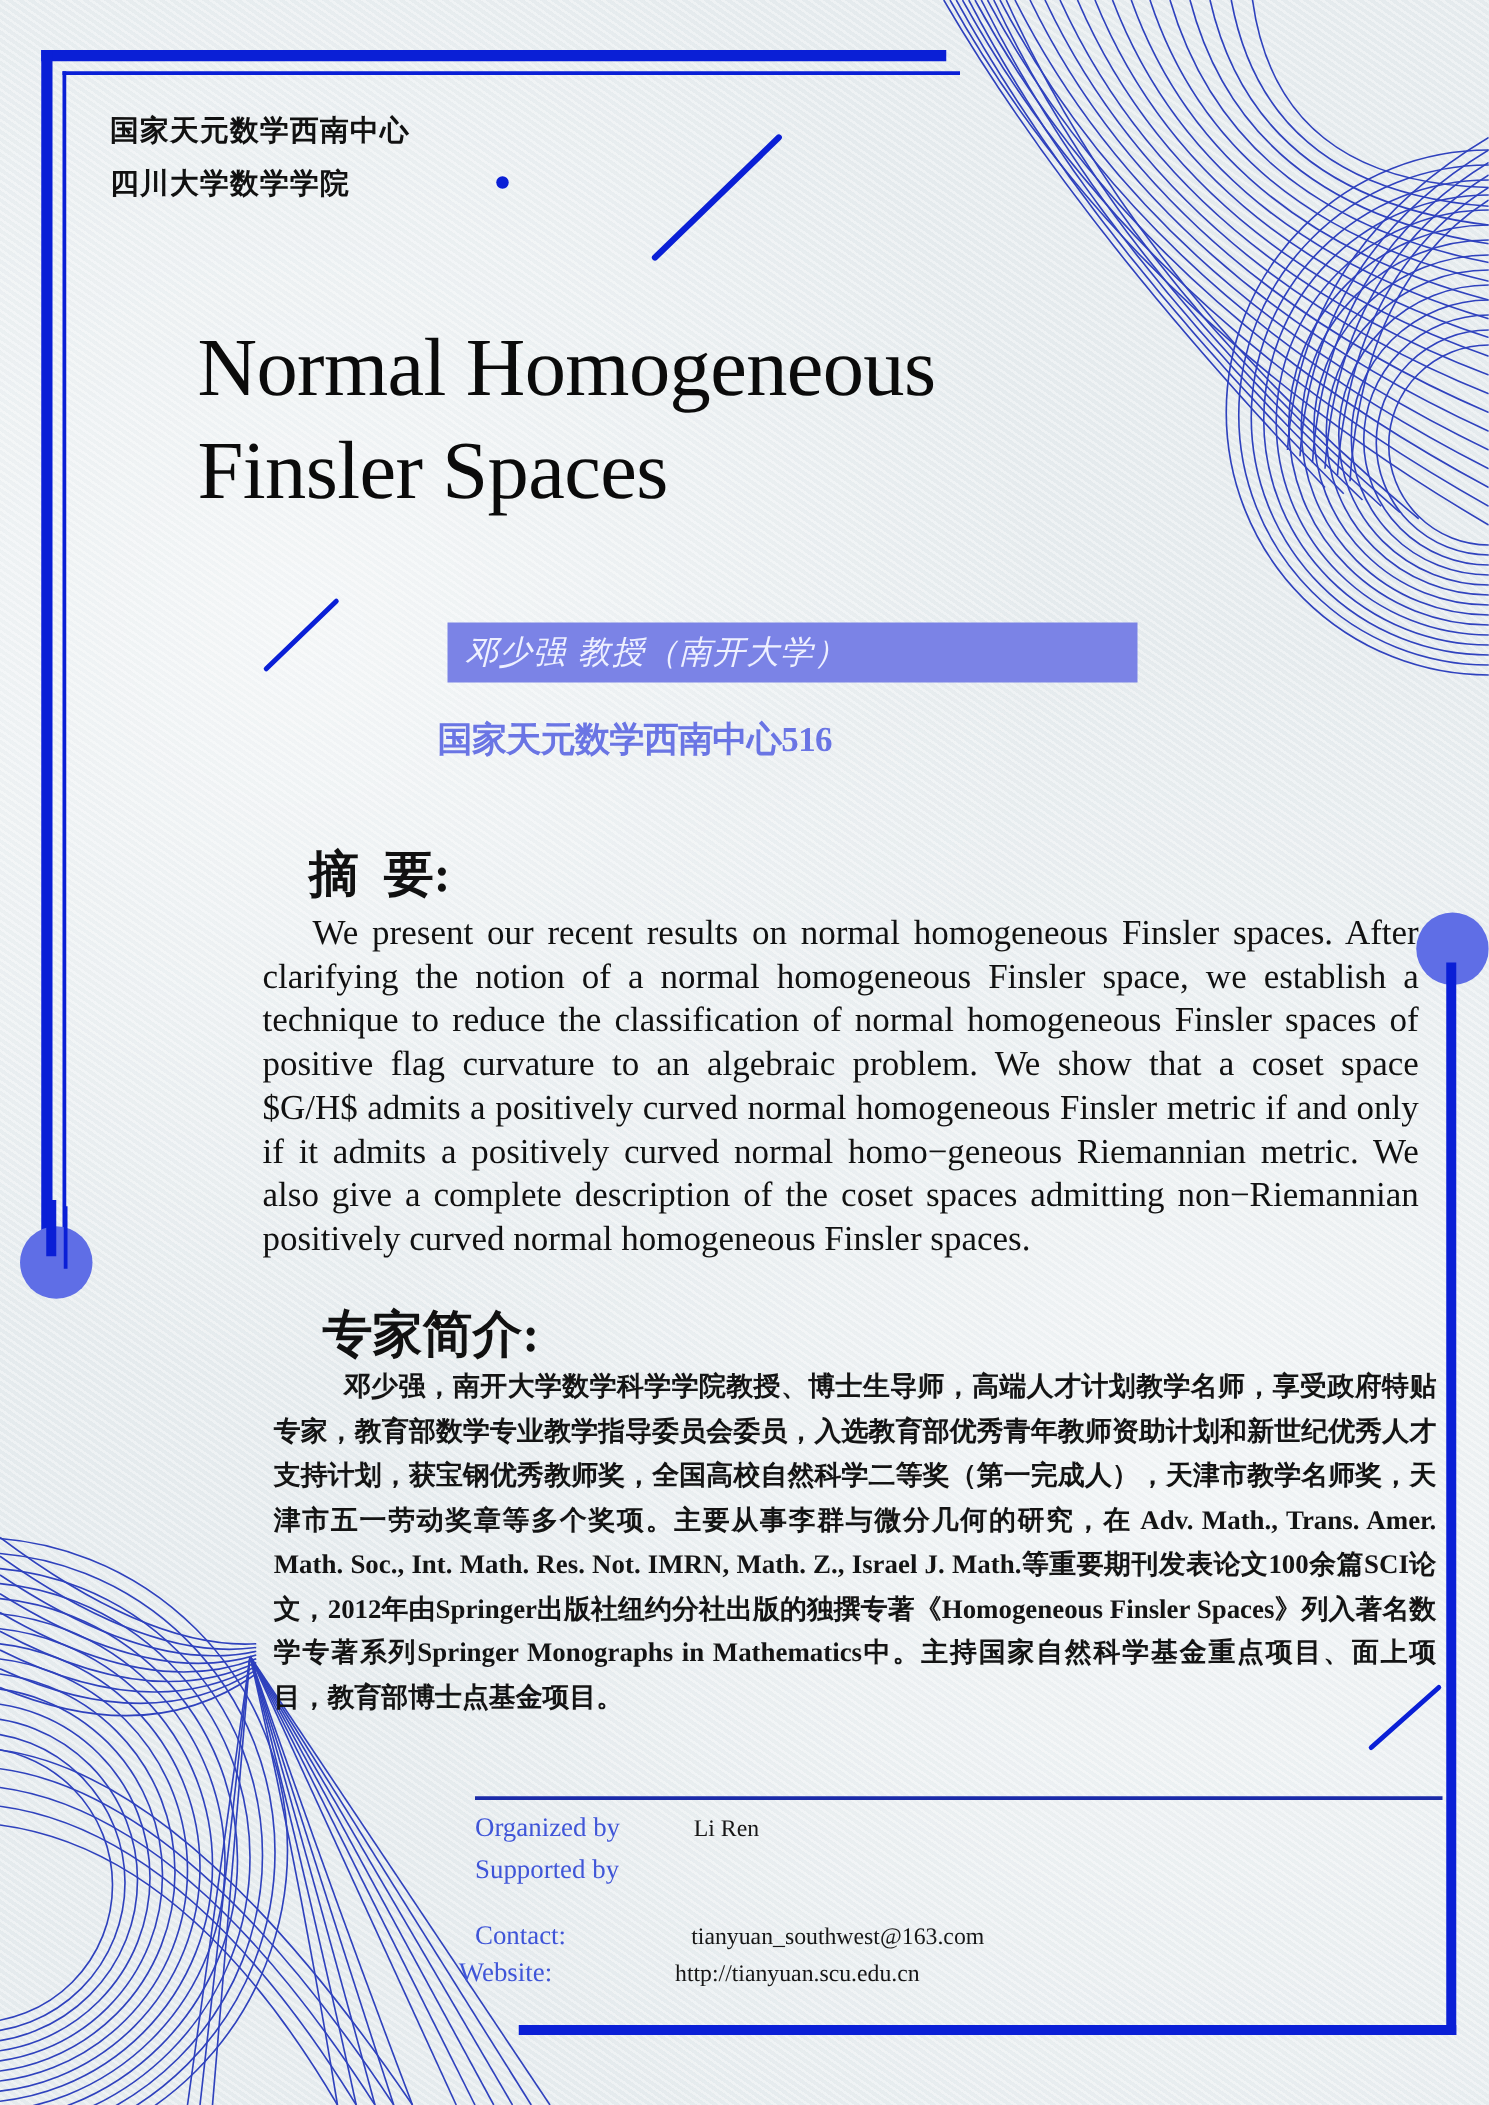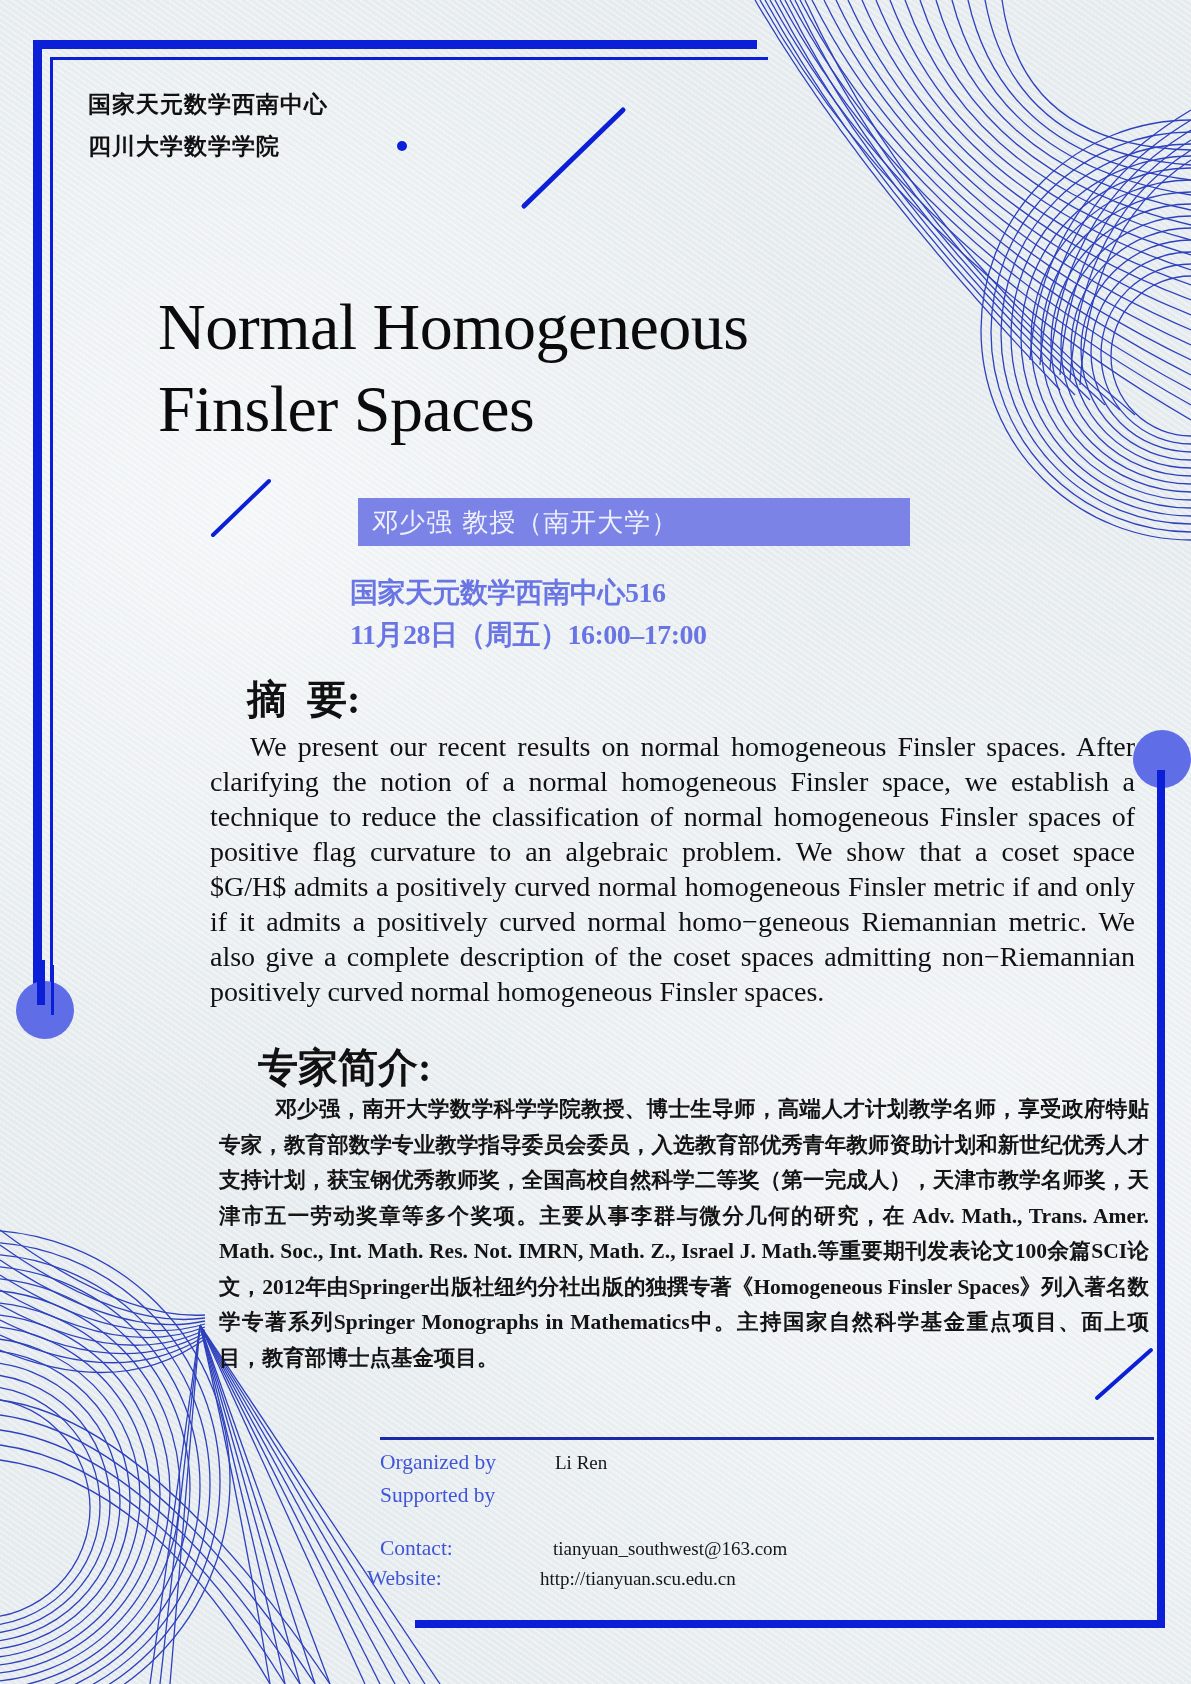--- a/index.html
+++ b/index.html
@@ -9,25 +9,25 @@
     background-image:
       radial-gradient(circle at 20% 30%, rgba(255,255,255,0.55) 0, rgba(255,255,255,0) 40%),
       radial-gradient(circle at 80% 70%, rgba(255,255,255,0.45) 0, rgba(255,255,255,0) 45%),
       repeating-linear-gradient(35deg, rgba(255,255,255,0.25) 0 2px, rgba(210,220,226,0.18) 2px 5px);
     font-family: "Liberation Serif", "DejaVu Serif", serif;
   }
   .abs { position:absolute; }
   svg.deco { position:absolute; left:0; top:0; pointer-events:none; }
 
   .org-line { font-size:23px; font-weight:bold; color:#111; letter-spacing:1px; line-height:42px; }
-  .title { font-size:66px; line-height:82px; color:#0b0b0b; letter-spacing:-0.5px;margin-top:32px; }
+  .title { font-size:66px; line-height:82px; color:#0b0b0b; letter-spacing:-0.5px; }
 
   .speaker-bar {
     background:#7b83e6; color:#eef0ff; font-family:"DejaVu Sans", sans-serif;
-    font-size:26px; padding-left:14px; line-height:48px; letter-spacing:1px;
+    font-size:26px; padding-left:14px; line-height:48px; letter-spacing:1px;font-style:italic;
   }
   .venue { color:#6a75e4; font-weight:bold; font-size:28px; line-height:42px; letter-spacing:-0.5px; }
 
   .section-head { font-size:40px; font-weight:bold; color:#111; }
   .abstract-p {
     font-size:28px; line-height:35px; color:#111; text-align:justify; text-indent:40px;
   }
   .bio-p {
     font-size:21.5px; line-height:35.5px; color:#141414; font-weight:bold; text-align:justify; text-indent:56px;
   }
@@ -168,21 +168,20 @@
   <div>Normal Homogeneous</div>
   <div>Finsler Spaces</div>
 </div>
 
 <div class="abs speaker-bar" style="left:358px; top:498px; width:538px; height:48px;">
   <span>邓少强 教授（南开大学）</span>
 </div>
 
 <div class="abs" style="left:350px; top:572px;">
   <div class="venue">国家天元数学西南中心516</div>
-  <div class="venue">11月28日（周五）16:00–17:00</div>
 </div>
 
 <div class="abs section-head" style="left:247px; top:672px; white-space:pre;">摘  要:</div>
 <div class="abs abstract-p" style="left:210px; top:729px; width:925px;">We present our recent results on normal homogeneous Finsler spaces. After clarifying the notion of a normal homogeneous Finsler space, we establish a   technique to reduce the classification of normal homogeneous Finsler spaces of positive flag curvature to an algebraic problem. We show that a coset space $G/H$ admits a positively curved normal homogeneous Finsler metric if and only if it admits a positively curved normal homo−geneous Riemannian metric. We also give a complete description of the coset spaces admitting  non−Riemannian positively curved normal homogeneous Finsler spaces.</div>
 
 <div class="abs section-head" style="left:258px; top:1040px;">专家简介:</div>
 <div class="abs bio-p" style="left:219px; top:1092px; width:930px;">邓少强，南开大学数学科学学院教授、博士生导师，高端人才计划教学名师，享受政府特贴专家，教育部数学专业教学指导委员会委员，入选教育部优秀青年教师资助计划和新世纪优秀人才支持计划，获宝钢优秀教师奖，全国高校自然科学二等奖（第一完成人），天津市教学名师奖，天津市五一劳动奖章等多个奖项。主要从事李群与微分几何的研究，在 Adv. Math., Trans. Amer. Math. Soc., Int. Math. Res. Not. IMRN, Math. Z., Israel J. Math.等重要期刊发表论文100余篇SCI论文，2012年由Springer出版社纽约分社出版的独撰专著《Homogeneous Finsler Spaces》列入著名数学专著系列Springer Monographs in Mathematics中。主持国家自然科学基金重点项目、面上项目，教育部博士点基金项目。</div>
 
 <div>
   <div class="footer-row" style="left:380px; top:1449px;">

